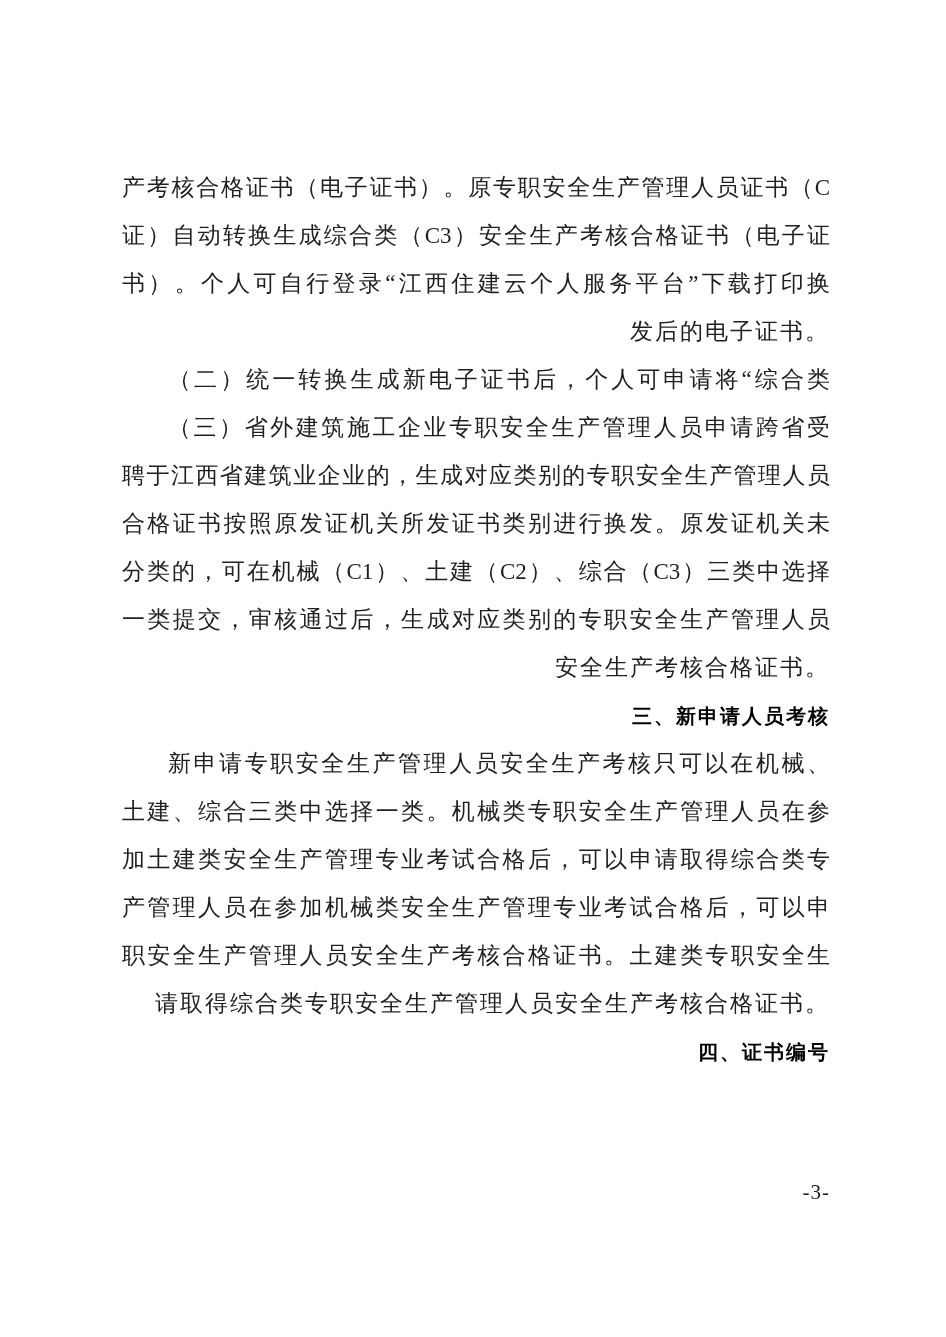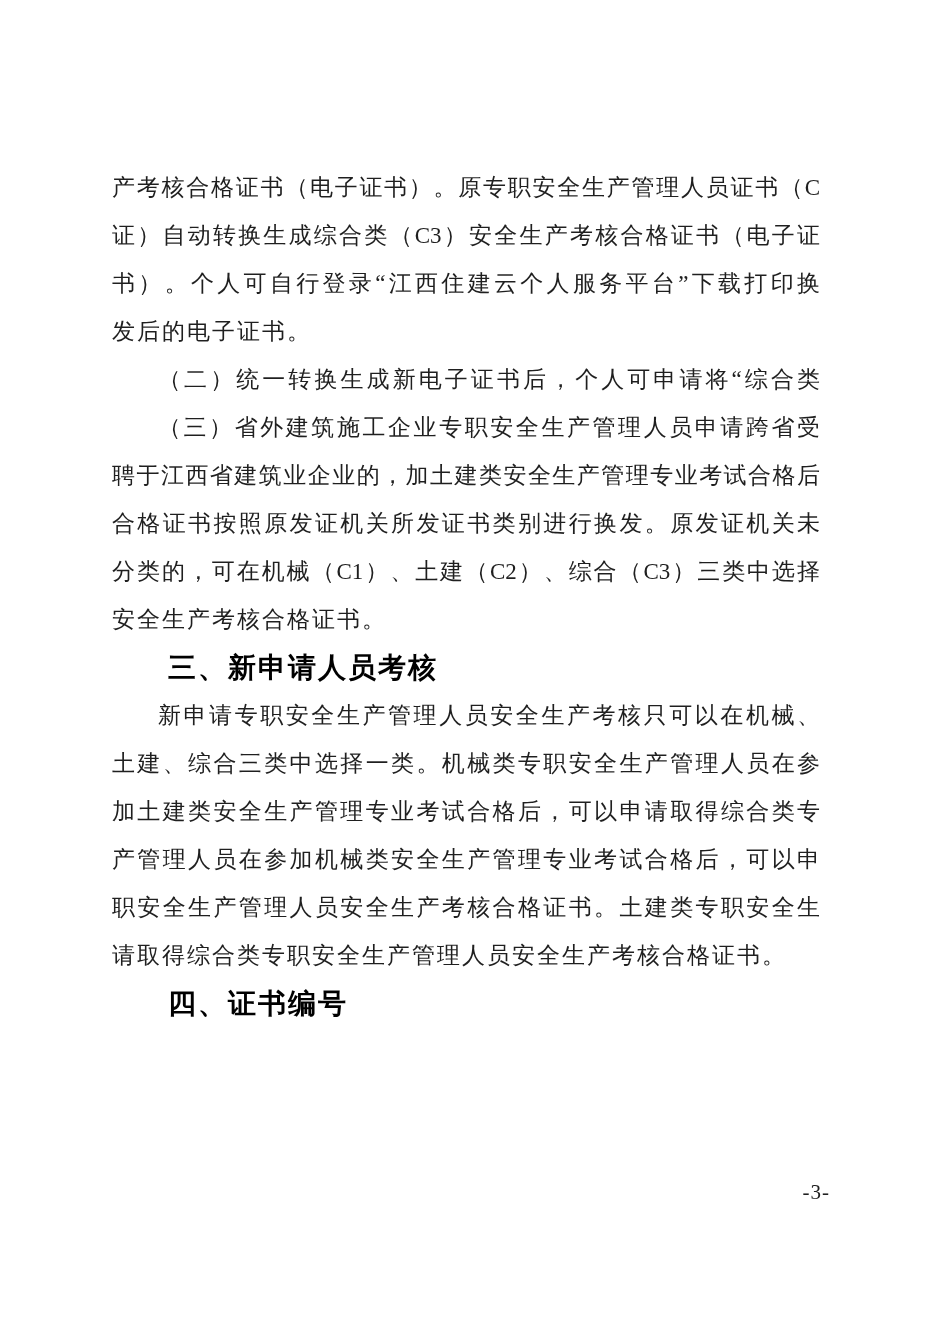--- a/index.html
+++ b/index.html
@@ -10,47 +10,48 @@
   }
   .page {
     position: relative;
     width: 946px;
     height: 1337px;
     background: #ffffff;
     overflow: hidden;
   }
   .content {
     position: absolute;
-    left: 112px;
+    left: 122px;
     top: 164px;
     width: 708px;
   }
   .line {
     height: 48px;
     line-height: 48px;
     font-size: 23px;
     color: #1f1f1f;
     font-family: "Liberation Serif", "DejaVu Serif", serif;
     overflow: hidden;
   }
   .line.justify {
     text-align: justify;
     text-align-last: justify;
   }
   .line:not(.justify) {
-    text-align: left;
+    text-align: right;
     letter-spacing: 2px;
+    margin-left: 10px;
   }
   .line.indent {
     text-indent: 2em;
   }
   .line.heading {
     font-family: "Liberation Sans", "DejaVu Sans", sans-serif;
     font-weight: 700;
-    font-size: 28px;
+    font-size: 20px;
     color: #000000;
     letter-spacing: 2px;
   }
   .page-number {
     position: absolute;
     top: 1180px;
     right: 116px;
     font-size: 21px;
     color: #1f1f1f;
     font-family: "Liberation Serif", "DejaVu Serif", serif;
@@ -61,23 +62,24 @@
 <body>
 
 <div class="page">
   <div class="content">
       <div class="line justify">产考核合格证书（电子证书）。原专职安全生产管理人员证书（C</div>
       <div class="line justify">证）自动转换生成综合类（C3）安全生产考核合格证书（电子证</div>
       <div class="line justify">书）。个人可自行登录“江西住建云个人服务平台”下载打印换</div>
       <div class="line">发后的电子证书。</div>
       <div class="line justify indent">（二）统一转换生成新电子证书后，个人可申请将“综合类</div>
       <div class="line justify indent">（三）省外建筑施工企业专职安全生产管理人员申请跨省受</div>
-      <div class="line justify">聘于江西省建筑业企业的，加土建类安全生产管理专业考试合格后</div>
+      <div class="line justify">聘于江西省建筑业企业的，生成对应类别的专职安全生产管理人员</div>
       <div class="line justify">合格证书按照原发证机关所发证书类别进行换发。原发证机关未</div>
       <div class="line justify">分类的，可在机械（C1）、土建（C2）、综合（C3）三类中选择</div>
+      <div class="line justify">一类提交，审核通过后，生成对应类别的专职安全生产管理人员</div>
       <div class="line">安全生产考核合格证书。</div>
       <div class="line heading indent">三、新申请人员考核</div>
       <div class="line justify indent">新申请专职安全生产管理人员安全生产考核只可以在机械、</div>
       <div class="line justify">土建、综合三类中选择一类。机械类专职安全生产管理人员在参</div>
       <div class="line justify">加土建类安全生产管理专业考试合格后，可以申请取得综合类专</div>
       <div class="line justify">产管理人员在参加机械类安全生产管理专业考试合格后，可以申</div>
       <div class="line justify">职安全生产管理人员安全生产考核合格证书。土建类专职安全生</div>
       <div class="line">请取得综合类专职安全生产管理人员安全生产考核合格证书。</div>
       <div class="line heading indent">四、证书编号</div>
     </div>

